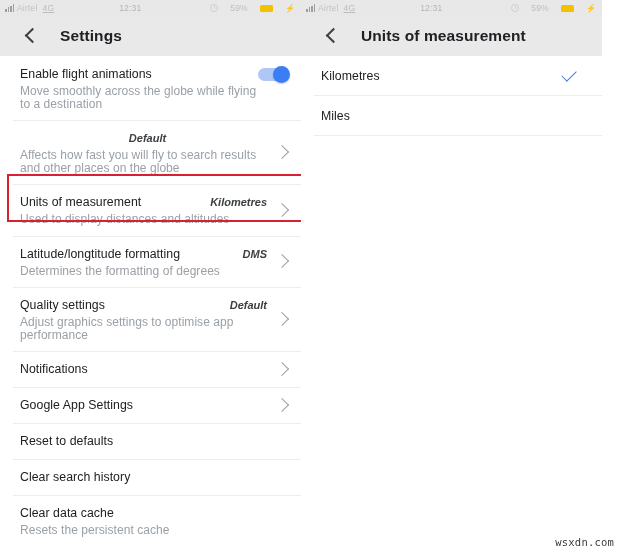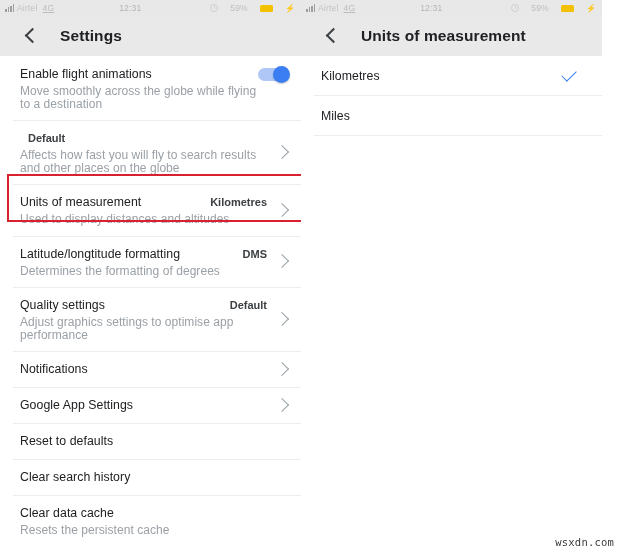--- a/index.html
+++ b/index.html
@@ -79,28 +79,28 @@
   .content{background:#ffffff;}
   .row{
     position:relative;box-sizing:border-box;
     padding:10px 34px 10px 20px;
     background:#ffffff;
   }
   .row + .row::before{
     content:"";position:absolute;left:13px;right:0;top:0;
     height:1px;background:#ededed;
   }
-  .row-head{display:flex;align-items:flex-start;}
+  .row-head{display:flex;align-items:flex-start;justify-content:center;}
   .row-title{
     font-size:12.3px;color:#202124;flex:1;
     line-height:16px;letter-spacing:.05px;
   }
   .row-value{
     font-size:11px;color:#3c4043;font-weight:bold;
-    margin-left:8px;white-space:nowrap;line-height:16px;
+    margin-left:8px;white-space:nowrap;line-height:16px;font-style:italic;
   }
   .row-sub{
     font-size:12px;color:#9aa0a6;
     margin-top:3px;line-height:12.5px;
     max-width:250px;letter-spacing:.05px;
   }
   .chev{
     position:absolute;right:14px;top:50%;
     width:9px;height:9px;margin-top:-5px;
     border-top:1.8px solid #9aa0a6;

